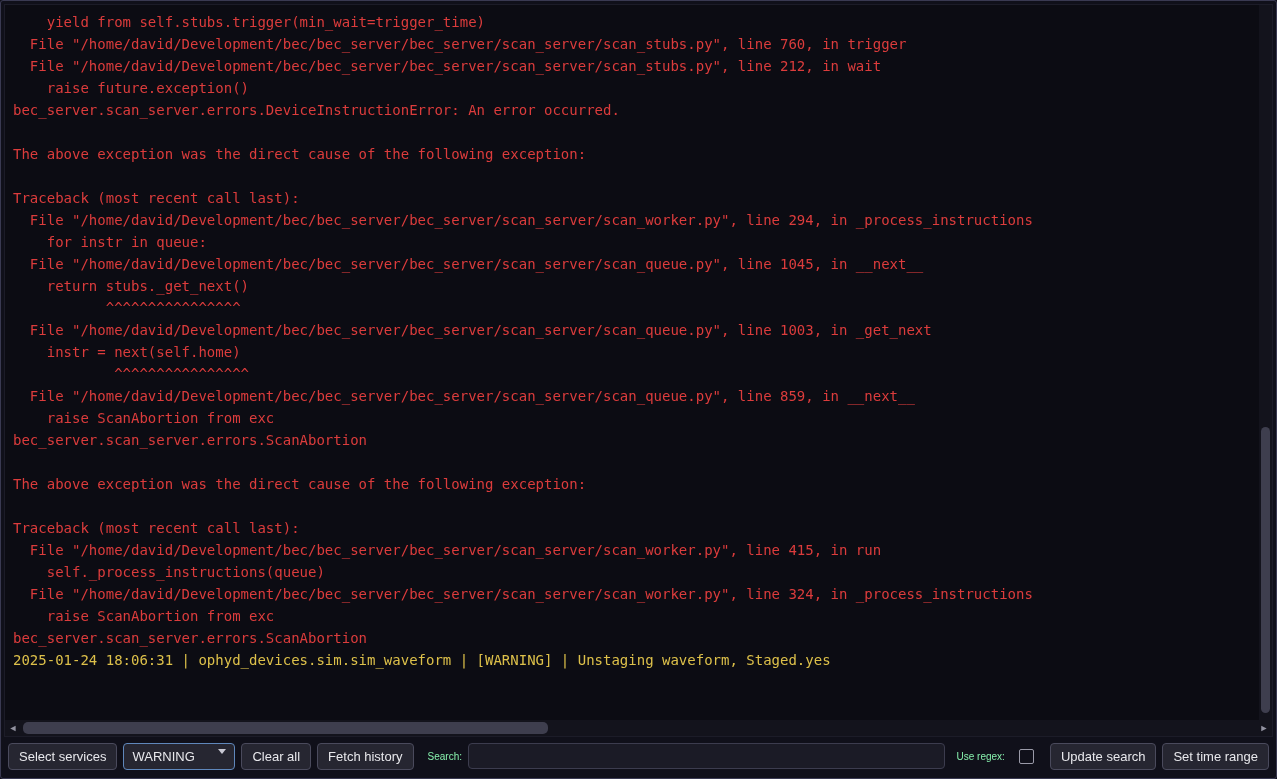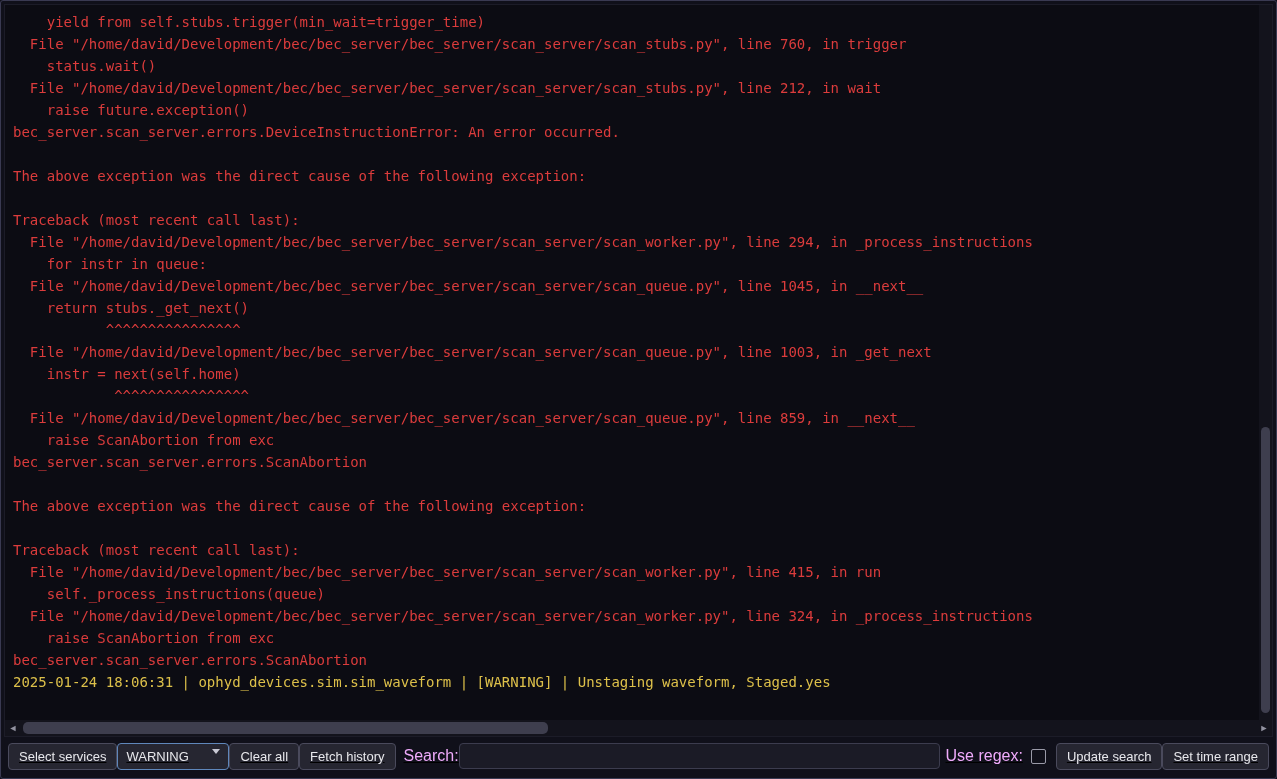--- a/index.html
+++ b/index.html
@@ -65,24 +65,23 @@
   .hscroll .htrack { position:absolute; left:16px; right:16px; top:0; bottom:0; }
   .hscroll .hthumb {
     position:absolute; left:2px; top:2px; bottom:2px; width:525px;
     background: var(--scroll-thumb,#3e3e4e);
     border-radius:5px;
   }
   
   .toolbar {
     height:38px;
     display:flex; align-items:center;
-    gap:0;
+    gap:6px;
     padding:0 4px;
     background: var(--window-bg,#10101a);
-    text-decoration: underline;
   }
   .btn {
     background: var(--button-bg,#262631);
     border:1px solid var(--button-border,#4a4a5c);
     border-radius:4px;
     color: var(--text,#e8e8ec);
     font-size:13px;
     padding:5px 10px;
     white-space:nowrap;
     cursor:default;
@@ -98,22 +97,22 @@
     font-size:13px;
     padding:5px 8px;
   }
   .combo .chevron {
     width:0; height:0;
     border-left:4px solid transparent;
     border-right:4px solid transparent;
     border-top:5px solid #c9c9d4;
   }
   .tb-label {
-    color:#f0abfc;
-    font-size:16px;
+    color:#86efac;
+    font-size:10px;
     white-space:nowrap;
   }
   .search-label { margin-left:8px; }
   .search-input {
     flex:1;
     height:26px;
     background:#1b1b26;
     border:1px solid #3c3c4e;
     border-radius:4px;
     color:#e8e8ec;
@@ -133,21 +132,20 @@
 </style>
 </head>
 <body>
 
 <div class="window">
 
   <div class="log-panel">
     <div class="log-viewport">
         <div class="log-line error">    yield from self.stubs.trigger(min_wait=trigger_time)</div>
         <div class="log-line error">  File "/home/david/Development/bec/bec_server/bec_server/scan_server/scan_stubs.py", line 760, in trigger</div>
-        <div class="log-line error">    status.wait()</div>
         <div class="log-line error">  File "/home/david/Development/bec/bec_server/bec_server/scan_server/scan_stubs.py", line 212, in wait</div>
         <div class="log-line error">    raise future.exception()</div>
         <div class="log-line error">bec_server.scan_server.errors.DeviceInstructionError: An error occurred.</div>
         <div class="log-line error"></div>
         <div class="log-line error">The above exception was the direct cause of the following exception:</div>
         <div class="log-line error"></div>
         <div class="log-line error">Traceback (most recent call last):</div>
         <div class="log-line error">  File "/home/david/Development/bec/bec_server/bec_server/scan_server/scan_worker.py", line 294, in _process_instructions</div>
         <div class="log-line error">    for instr in queue:</div>
         <div class="log-line error">  File "/home/david/Development/bec/bec_server/bec_server/scan_server/scan_queue.py", line 1045, in __next__</div>

